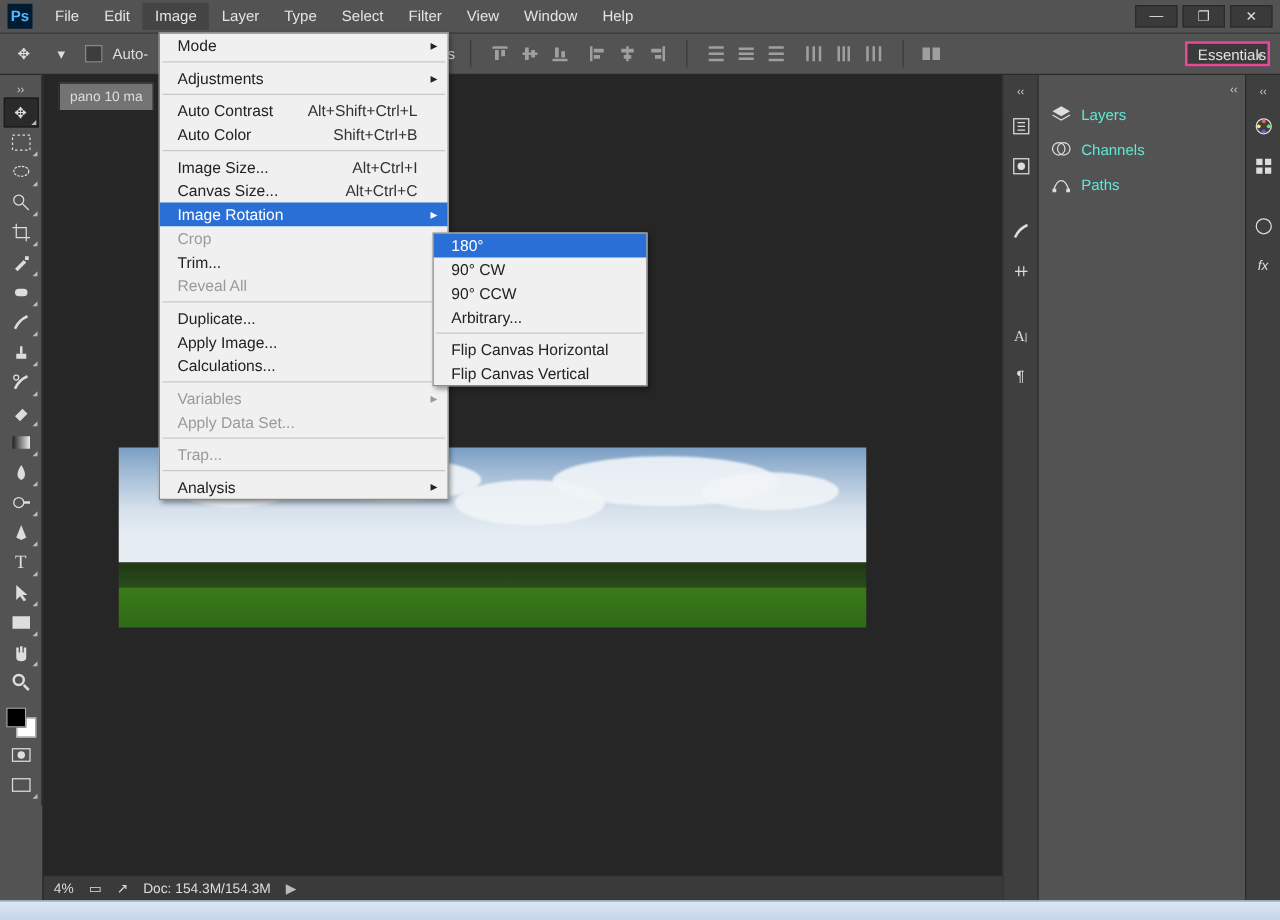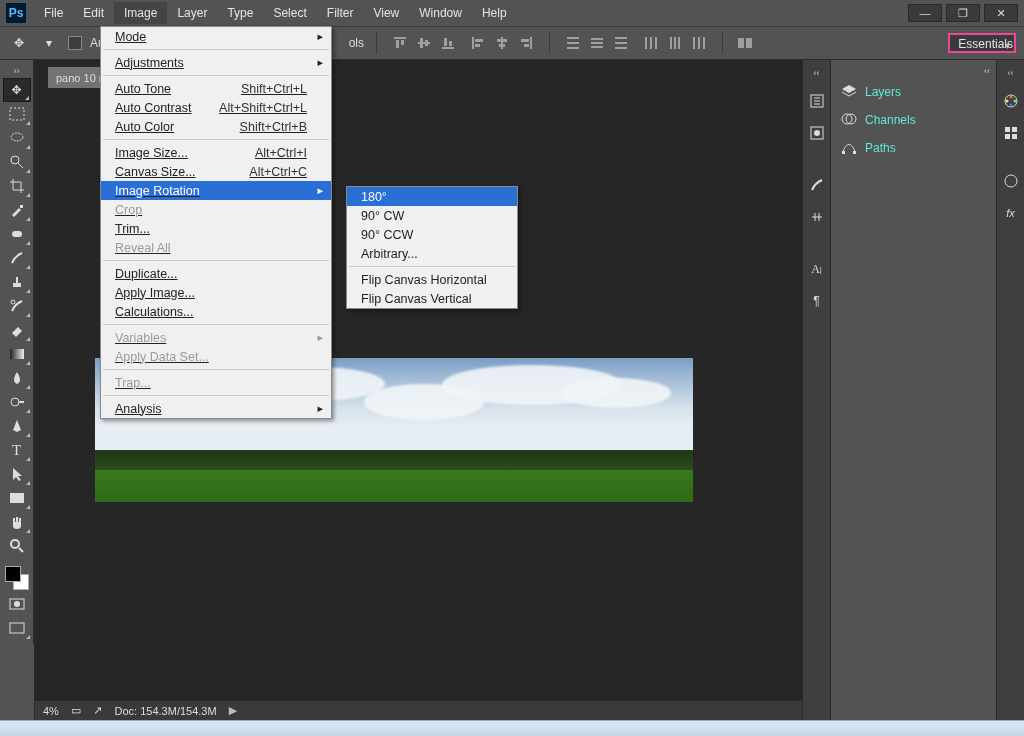--- a/index.html
+++ b/index.html
@@ -62,21 +62,21 @@
 
   
   .menu { position:absolute; background:#f0f0f0; border:1px solid #8a8a8a; box-shadow:2px 2px 4px rgba(0,0,0,.4); color:#222; font-size:12.5px; }
   .menu .row { height:19px; display:flex; align-items:center; padding:0 24px 0 14px; white-space:nowrap; position:relative;}
   .menu .row.disabled{ color:#9a9a9a; }
   .menu .row .sc { margin-left:auto; padding-left:24px; color:#333;}
   .menu .row.hasub::after{ content:"▸"; position:absolute; right:8px; font-size:11px;}
   .menu .row.hl { background:#2a6fd6; color:#fff;}
   .menu .row.hl::after{color:#fff;}
   .menu hr { border:none; border-top:1px solid #c8c8c8; margin:3px 2px;}
-  #image-menu { left:100px; top:26px; width:232px;text-decoration:underline; }
+  #image-menu { left:127px; top:26px; width:232px; }
   #rot-sub    { left:346px; top:186px; width:172px; }
 
   
   .taskbar{ position:absolute; left:0; right:0; bottom:0; height:16px; background:linear-gradient(#dce7f3,#c5d6ea); border-top:1px solid #9ab;}
 </style>
 </head>
 <body>
 
 <div class="titlebar">
   <div class="ps-logo">Ps</div>
@@ -481,24 +481,20 @@
 <div id="image-menu" class="menu">
     <div class="row hasub">
       <span>Mode</span>
     </div>
     <hr>
     <div class="row hasub">
       <span>Adjustments</span>
     </div>
     <hr>
     <div class="row">
-      <span>Auto Tone</span>
-      <span class="sc">Shift+Ctrl+L</span>
-    </div>
-    <div class="row">
       <span>Auto Contrast</span>
       <span class="sc">Alt+Shift+Ctrl+L</span>
     </div>
     <div class="row">
       <span>Auto Color</span>
       <span class="sc">Shift+Ctrl+B</span>
     </div>
     <hr>
     <div class="row">
       <span>Image Size...</span>

